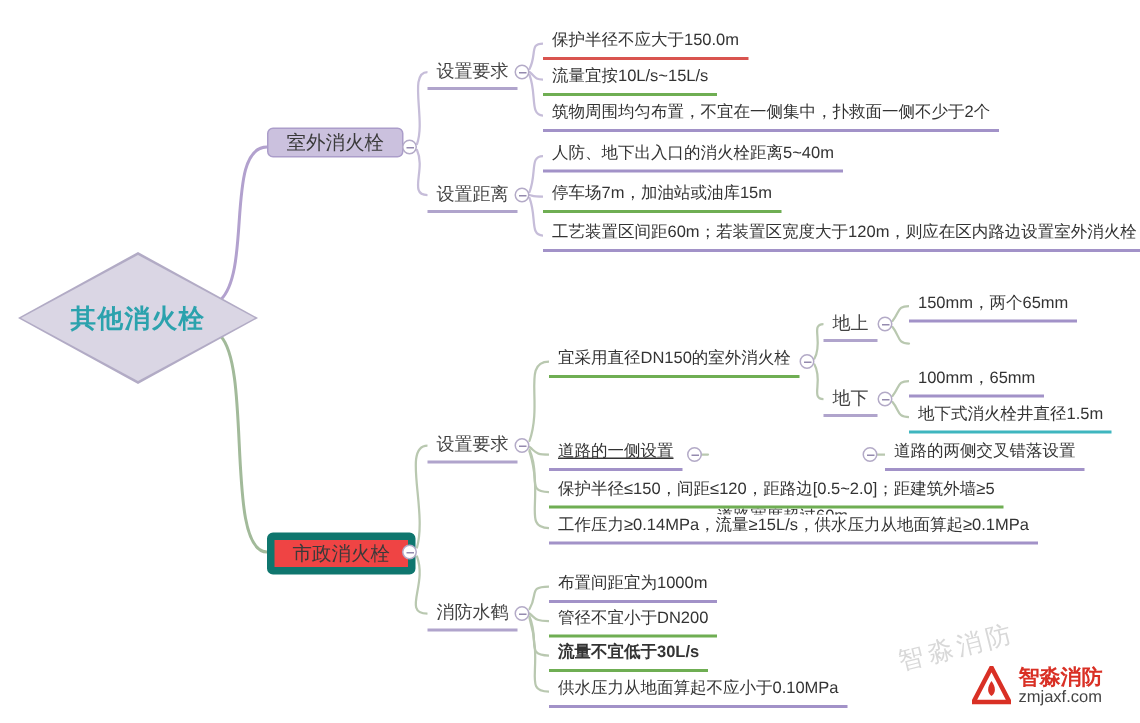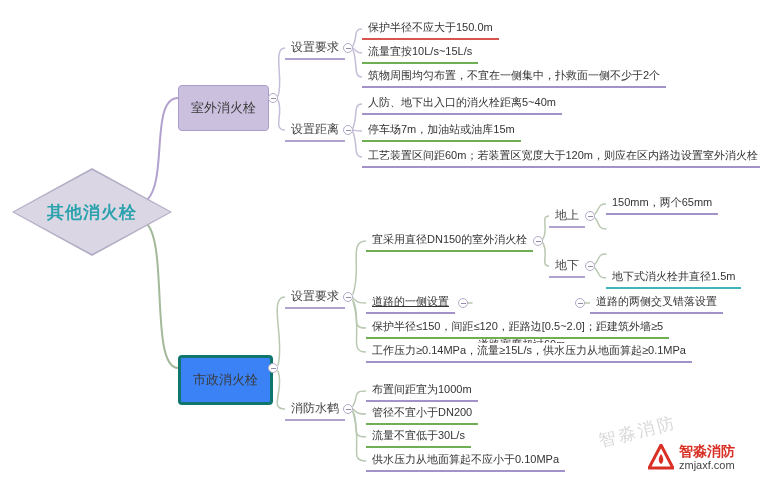--- a/index.html
+++ b/index.html
@@ -14,25 +14,25 @@
     background:#b2abc5;clip-path:polygon(50% 0,100% 50%,50% 100%,0 50%);
   }
   .diamond-inner{
     position:absolute;left:2px;top:2px;width:156px;height:84px;
     background:#dad6e4;clip-path:polygon(50% 0,100% 50%,50% 100%,0 50%);
     display:flex;align-items:center;justify-content:center;
   }
   .diamond-inner span{font-size:17px;font-weight:bold;color:#2ba2ad;letter-spacing:1px;}
   
   .branch{
-    position:absolute;padding:13px 12px;font-size:13px;color:#3a3a3a;
+    position:absolute;padding:0 12px;font-size:13px;color:#3a3a3a;
     border-radius:4px;white-space:nowrap;line-height:1.35;
   }
   .branch-outdoor{background:#cbc1de;border:1px solid #ab9dca;}
-  .branch-municipal{background:#3b82f6;border:3px solid #0f766e;}
+  .branch-municipal{background:#ef4444;border:5px solid #0f766e;}
   
   .label{
     position:absolute;font-size:12px;color:#444;padding:1px 6px 2px;
     border-bottom:2px solid #b0a4cc;white-space:nowrap;background:#fff;line-height:1.3;
   }
   
   .leaf{
     position:absolute;font-size:11px;color:#333;padding:0 6px 2px;
     border-bottom:2px solid #be185d;white-space:nowrap;background:#fff;line-height:1.45;
   }
@@ -121,33 +121,34 @@
   <div class="leaf u-green" style="left:362px;top:122px;">停车场7m，加油站或油库15m</div>
   <div class="leaf u-purple" style="left:362px;top:148px;">工艺装置区间距60m；若装置区宽度大于120m，则应在区内路边设置室外消火栓</div>
 
   <div class="label" style="left:285px;top:288px;">设置要求</div>
   <div class="leaf u-green" style="left:366px;top:232px;">宜采用直径DN150的室外消火栓</div>
 
   <div class="label" style="left:549px;top:207px;text-align:right;">地上</div>
   <div class="leaf u-purple" style="left:606px;top:195px;">150mm，两个65mm</div>
 
   <div class="label" style="left:549px;top:257px;">地下</div>
+  <div class="leaf u-purple" style="left:606px;top:245px;">100mm，65mm</div>
   <div class="leaf u-teal" style="left:606px;top:269px;">地下式消火栓井直径1.5m</div>
 
   <div class="leaf u-purple" style="left:366px;top:294px;text-decoration:underline;">道路的一侧设置</div>
   <div class="leaf u-purple" style="left:472px;top:294px;margin-top:43px;">道路宽度超过60m</div>
   <div class="leaf u-purple" style="left:590px;top:294px;">道路的两侧交叉错落设置</div>
 
   <div class="leaf u-green" style="left:366px;top:319px;">保护半径≤150，间距≤120，距路边[0.5~2.0]；距建筑外墙≥5</div>
   <div class="leaf u-purple" style="left:366px;top:343px;text-align:right;">工作压力≥0.14MPa，流量≥15L/s，供水压力从地面算起≥0.1MPa</div>
 
   <div class="label" style="left:285px;top:400px;">消防水鹤</div>
   <div class="leaf u-purple" style="left:366px;top:382px;">布置间距宜为1000m</div>
   <div class="leaf u-green" style="left:366px;top:405px;">管径不宜小于DN200</div>
-  <div class="leaf u-green" style="left:366px;top:428px;">流量不宜低于30L/s</div>
+  <div class="leaf u-green" style="left:366px;top:428px;font-weight:bold;">流量不宜低于30L/s</div>
   <div class="leaf u-purple" style="left:366px;top:452px;">供水压力从地面算起不应小于0.10MPa</div>
 
   <div class="toggle" style="left:268px;top:93px;"></div>
   <div class="toggle" style="left:343px;top:43px;"></div>
   <div class="toggle" style="left:343px;top:125px;"></div>
   <div class="toggle" style="left:268px;top:363px;"></div>
   <div class="toggle" style="left:343px;top:292px;"></div>
   <div class="toggle" style="left:343px;top:404px;"></div>
   <div class="toggle" style="left:533px;top:236px;"></div>
   <div class="toggle" style="left:585px;top:211px;"></div>

